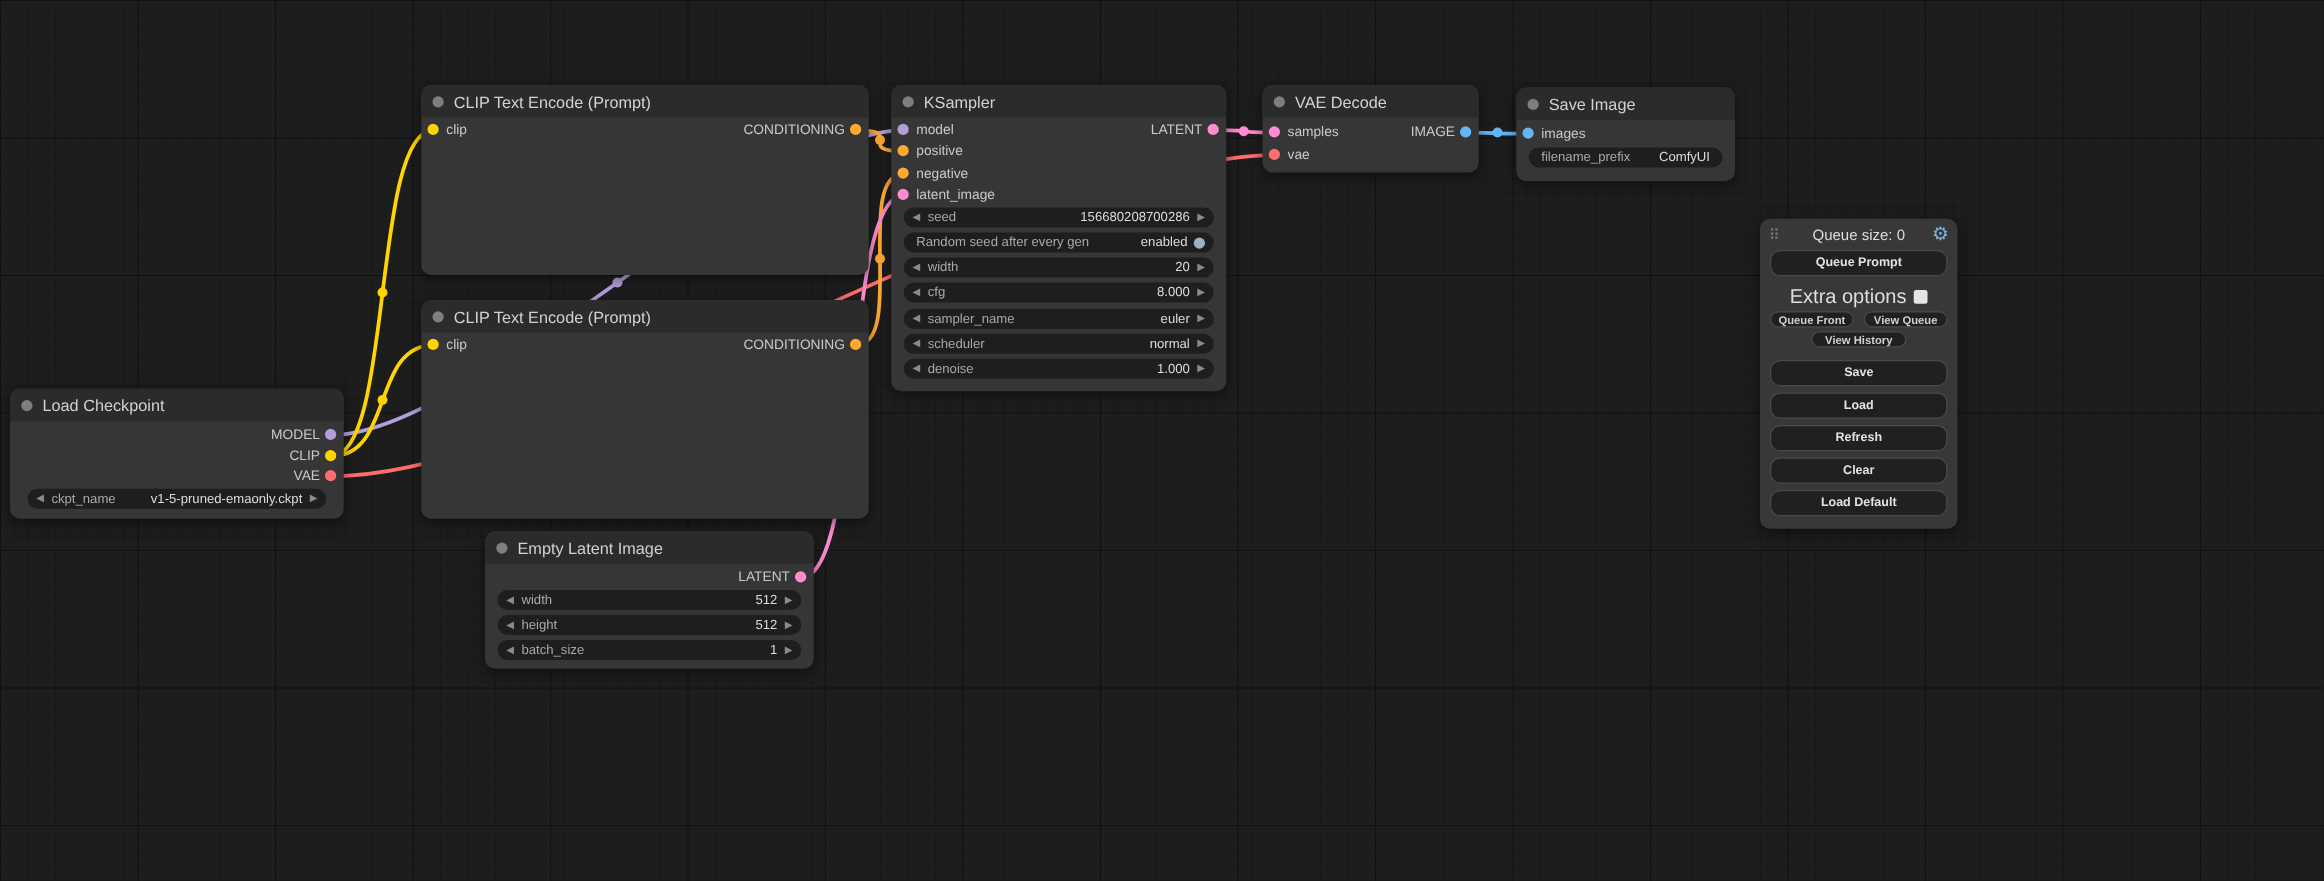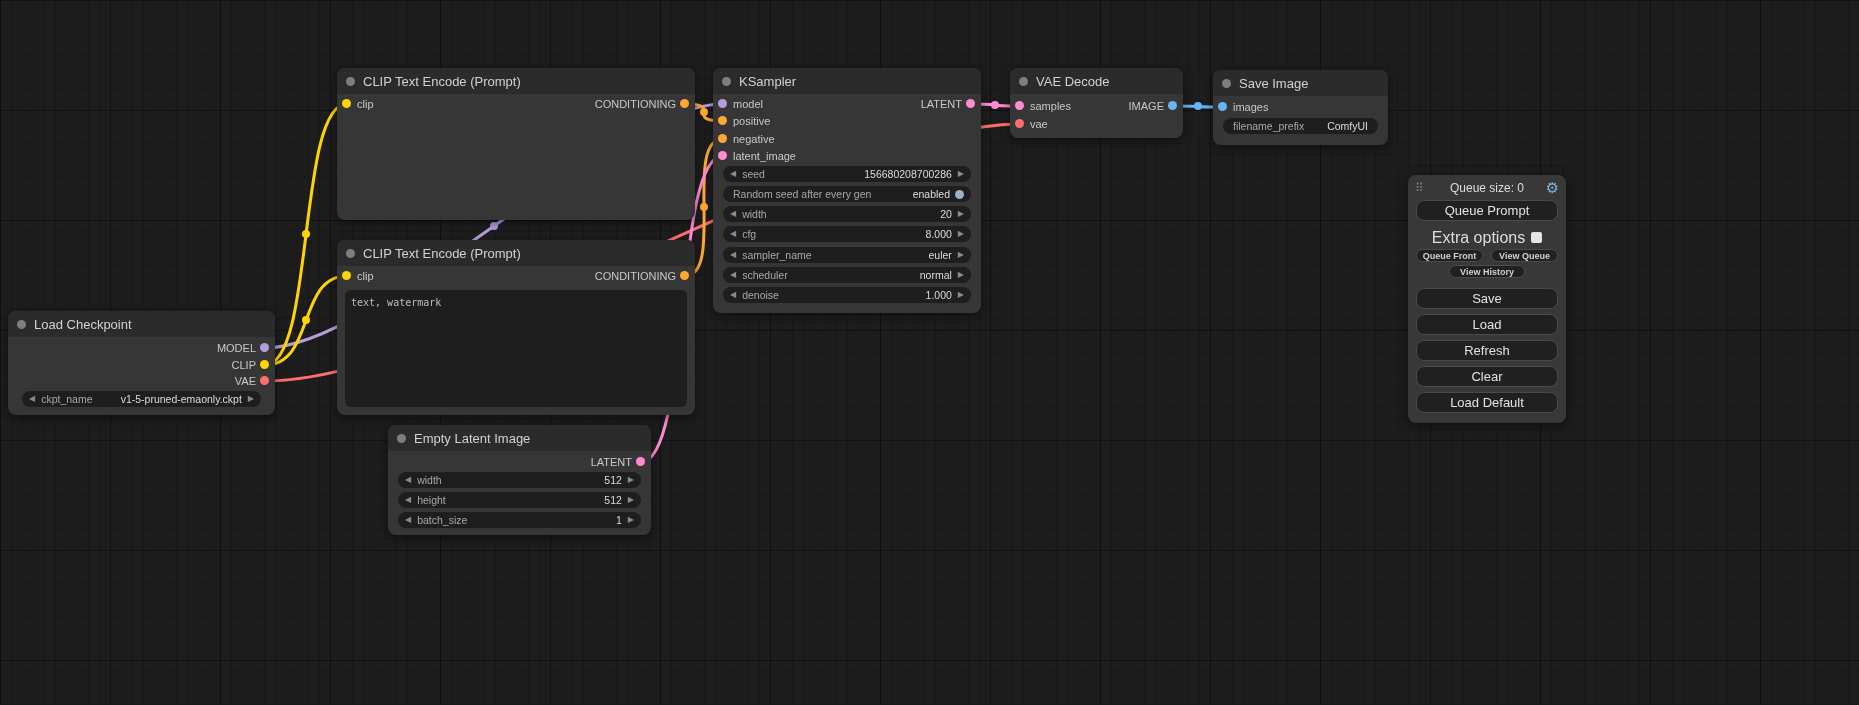--- a/index.html
+++ b/index.html
@@ -28,21 +28,21 @@
   .widget .arrow{color:#8b8b8b;font-size:8px;flex:none;line-height:16px;}
   .widget .wlabel{margin-left:6px;color:#a8a8a8;white-space:nowrap;}
   .widget .wvalue{margin-left:auto;margin-right:6px;color:#dcdcdc;white-space:nowrap;}
   .widget .toggle-dot{width:9px;height:9px;border-radius:50%;flex:none;}
   .textarea{position:absolute;box-sizing:border-box;background:#1e1e1e;border-radius:6px;padding:5px 6px;color:#bebebe;font-family:"DejaVu Sans Mono",monospace;font-size:10px;line-height:1.55;white-space:pre-wrap;overflow:hidden;}
   .menu{position:absolute;left:1408px;top:175px;width:158px;height:248px;z-index:2;background:#383838;border-radius:8px;box-shadow:0 3px 12px rgba(0,0,0,0.5);}
   .menu-header{position:absolute;top:5px;left:0;width:158px;height:16px;display:flex;align-items:center;}
   .drag-handle{position:absolute;left:7px;top:1px;color:#7a7a7a;font-size:12px;line-height:14px;}
   .queue-size{width:100%;text-align:center;color:#dedede;font-size:12px;}
   .gear{position:absolute;right:7px;top:0;color:#7db4d8;font-size:15px;line-height:16px;}
-  .btn-lg{position:absolute;left:8px;width:142px;height:21px;box-sizing:border-box;background:#202020;border:1px solid #4a4a4a;border-radius:8px;color:#e2e2e2;font-size:13px;display:flex;align-items:center;justify-content:center;cursor:default;}
+  .btn-lg{position:absolute;left:8px;width:142px;height:21px;box-sizing:border-box;background:#202020;border:1px solid #4a4a4a;border-radius:8px;color:#e2e2e2;font-size:10px;display:flex;align-items:center;justify-content:center;cursor:default;font-weight:bold;}
   .btn-sm{position:absolute;height:13px;box-sizing:border-box;background:#202020;border:1px solid #4a4a4a;border-radius:7px;color:#cfcfcf;font-size:9px;display:flex;align-items:center;justify-content:center;cursor:default;font-weight:bold;}
   .extra-row{position:absolute;top:56px;left:0;width:158px;height:13px;display:flex;align-items:center;justify-content:center;gap:6px;}
   .extra-label{color:#dedede;font-size:16px;}
   .checkbox{width:11px;height:11px;background:#e4e4e4;border-radius:2px;}
 </style>
 </head>
 <body>
 
 <svg class="wires" width="1859" height="705">
   <path class="wire" d="M265,348 C379,348 609,104 723,104" stroke="#b39ddb"></path>
@@ -105,21 +105,20 @@
 
 <div class="node" style="left:337px;top:240px;width:358px;height:175px;">
   <div class="node-title">
     <span class="tdot"></span>
     <span class="ttext">CLIP Text Encode (Prompt)</span>
   </div>
   <div class="row-label in-label" style="top:30px;">clip</div>
   <div class="row-label out-label" style="top:30px;">CONDITIONING</div>
   <div class="port" style="left: 5px; top: 31px; background: rgb(255, 212, 0);"></div>
   <div class="port" style="left: 343px; top: 31px; background: rgb(255, 169, 49);"></div>
-  <div class="textarea" style="left:8px;top:50px;width:342px;height:117px;">text, watermark</div>
 </div>
 
 <div class="node" style="left:388px;top:425px;width:263px;height:110px;">
   <div class="node-title">
     <span class="tdot"></span>
     <span class="ttext">Empty Latent Image</span>
   </div>
   <div class="row-label out-label" style="top:31px;">LATENT</div>
   <div class="port" style="left: 248px; top: 32px; background: rgb(255, 139, 208);"></div>
   <div class="widget" style="left:10px;top:47px;width:243px;">

